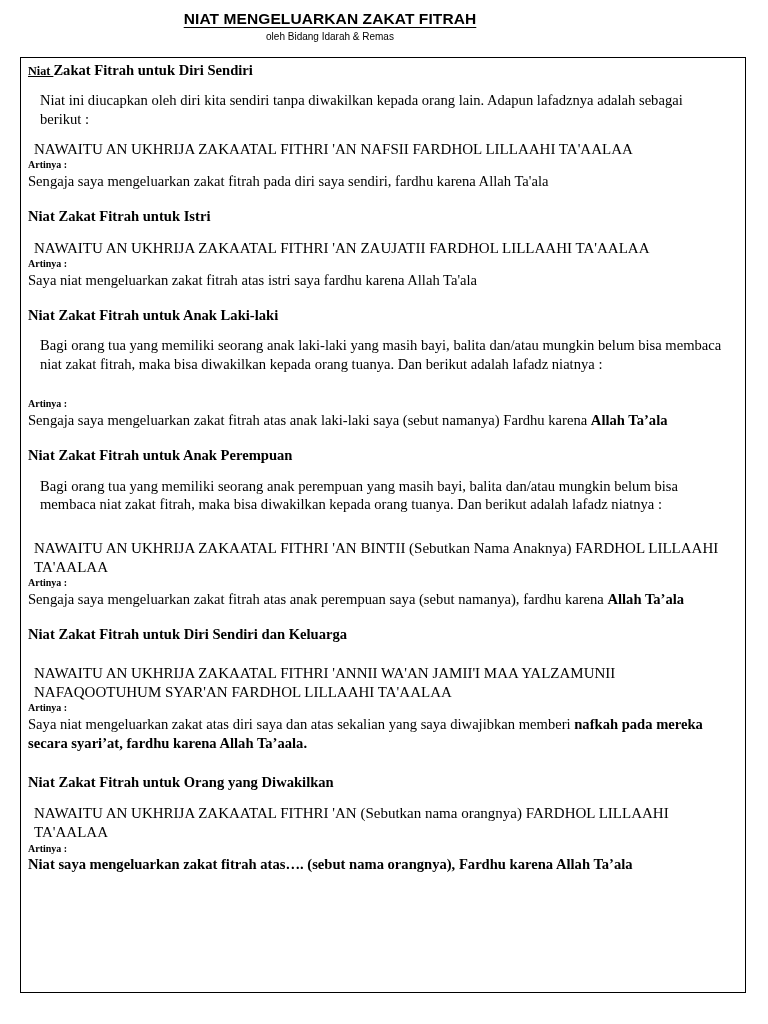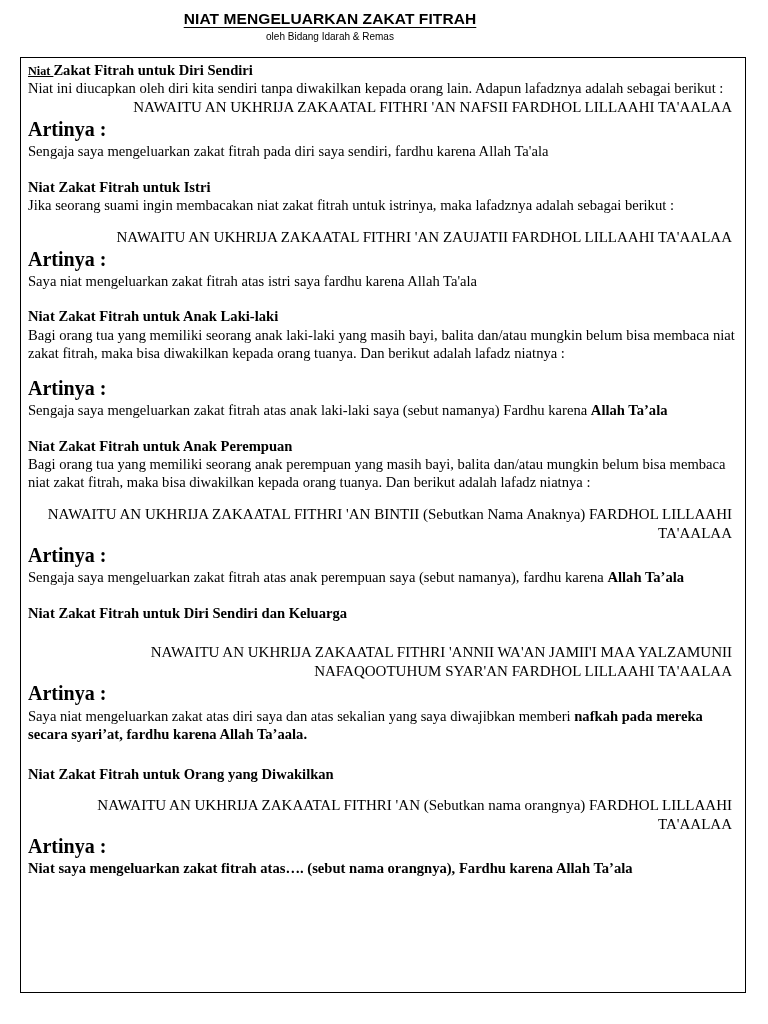--- a/index.html
+++ b/index.html
@@ -63,34 +63,34 @@
     margin: 0;
     padding: 0;
   }
   .sec-head .small-prefix {
     font-size: 12.2px;
     text-decoration: underline;
   }
   .sec-desc {
     font-size: 14.6px;
     line-height: 1.265;
-    margin: 0;
+    margin: 12px;
     padding: 0;
     text-align: left;
   }
   .lafadz {
     font-size: 15px;
     line-height: 1.27;
-    text-align: right;
+    text-align: left;
     margin: 0;
     padding: 0 6px;
   }
   .artinya-label {
     font-weight: bold;
-    font-size: 20px;
+    font-size: 10px;
     line-height: 1.27;
     margin: 0;
   }
   .arti-text {
     font-size: 14.6px;
     line-height: 1.265;
     margin: 0;
   }
   .arti-text b { font-weight: bold; }
   .gap-md { height: 13px; }
@@ -114,21 +114,20 @@
       <div class="sec-desc">Niat ini diucapkan oleh diri kita sendiri tanpa diwakilkan kepada orang lain. Adapun lafadznya adalah sebagai berikut :</div>
       <div class="lafadz">NAWAITU AN UKHRIJA ZAKAATAL FITHRI 'AN NAFSII FARDHOL LILLAAHI TA'AALAA</div>
       <div class="artinya-label">Artinya :</div>
       <div class="arti-text"><span>Sengaja saya mengeluarkan zakat fitrah pada diri saya sendiri, fardhu karena Allah Ta'ala</span><b></b></div>
     </div>
 
     <div class="gap-lg"></div>
 
     <div class="section">
       <div class="sec-head"><span class="small-prefix"></span><span>Niat Zakat Fitrah untuk Istri</span></div>
-      <div class="sec-desc">Jika seorang suami ingin membacakan niat zakat fitrah untuk istrinya, maka lafadznya adalah sebagai berikut :</div>
       <div class="gap-md"></div>
       <div class="lafadz">NAWAITU AN UKHRIJA ZAKAATAL FITHRI 'AN ZAUJATII FARDHOL LILLAAHI TA'AALAA</div>
       <div class="artinya-label">Artinya :</div>
       <div class="arti-text"><span>Saya niat mengeluarkan zakat fitrah atas istri saya fardhu karena Allah Ta'ala</span><b></b></div>
     </div>
 
     <div class="gap-lg"></div>
 
     <div class="section">
       <div class="sec-head"><span class="small-prefix"></span><span>Niat Zakat Fitrah untuk Anak Laki-laki</span></div>

